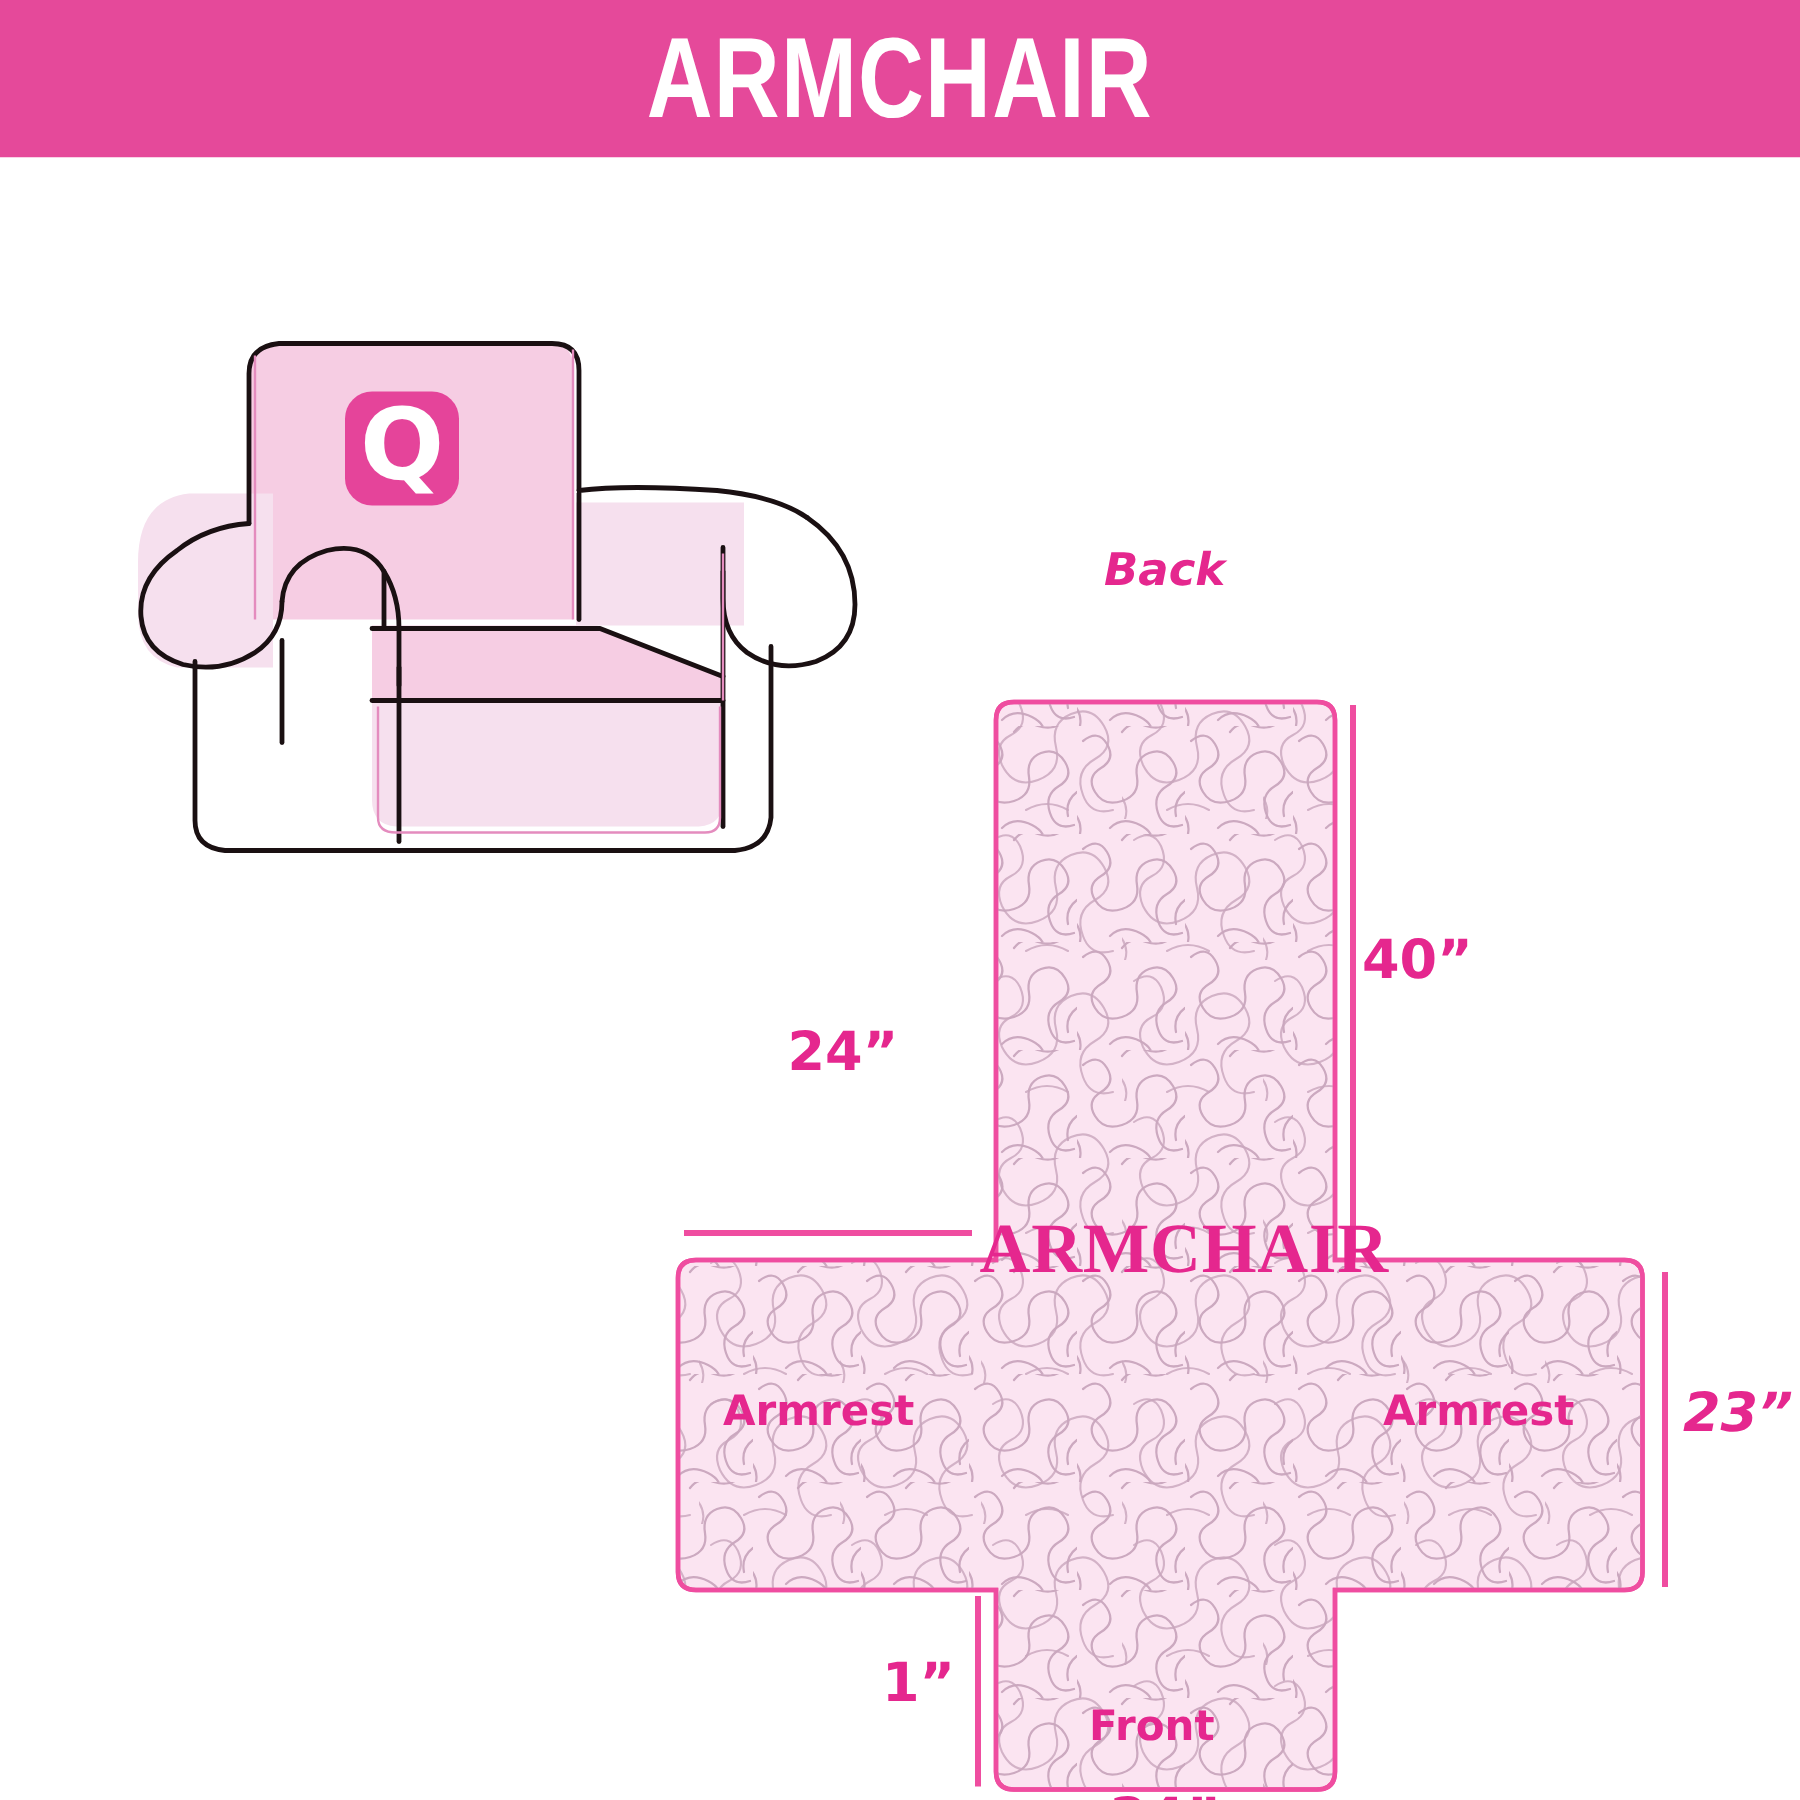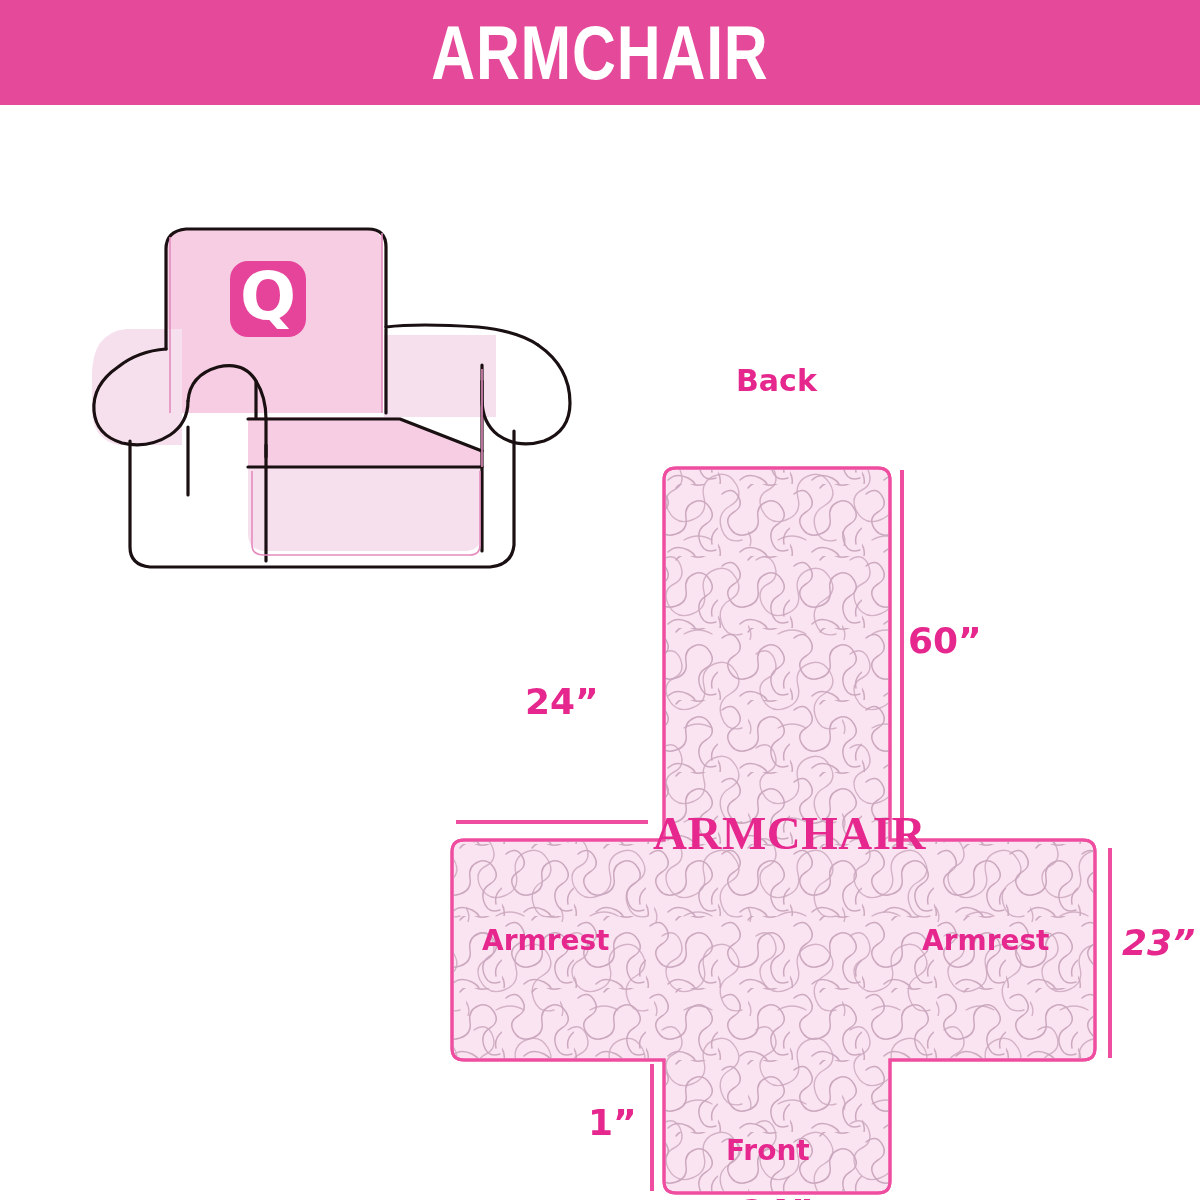--- a/index.html
+++ b/index.html
@@ -81,20 +81,21 @@
     font-weight: bold;
   }
   .lbl-serif {
     font-family: "Liberation Serif", "DejaVu Serif", serif;
     font-weight: bold;
   }
   #label-back {
     left: 306px;
     top: 26px;
     font-size: 30px;
+    font-style: italic;
   }
   #label-center {
     left: 223px;
     top: 470px;
     font-size: 47px;
     letter-spacing: 0.5px;
   }
   #label-armrest-left {
     left: 52px;
     top: 587px;
@@ -250,20 +251,20 @@
     </svg>
 
     
     <div class="diag-label lbl-rounded" id="label-back">Back</div>
     <div class="diag-label lbl-serif" id="label-center">ARMCHAIR</div>
     <div class="diag-label lbl-rounded" id="label-armrest-left">Armrest</div>
     <div class="diag-label lbl-rounded" id="label-armrest-right">Armrest</div>
     <div class="diag-label lbl-rounded" id="label-front">Front</div>
 
     
-    <div class="dim-label" id="dim-40">60”</div>
+    <div class="dim-label" id="dim-40">40”</div>
     <div class="dim-label" id="dim-23">23”</div>
     <div class="dim-label" id="dim-24-top">24”</div>
     <div class="dim-label" id="dim-13">1”</div>
     <div class="dim-label" id="dim-24-bottom">24”</div>
   </div>
 
 </div>
 
 </body></html>

